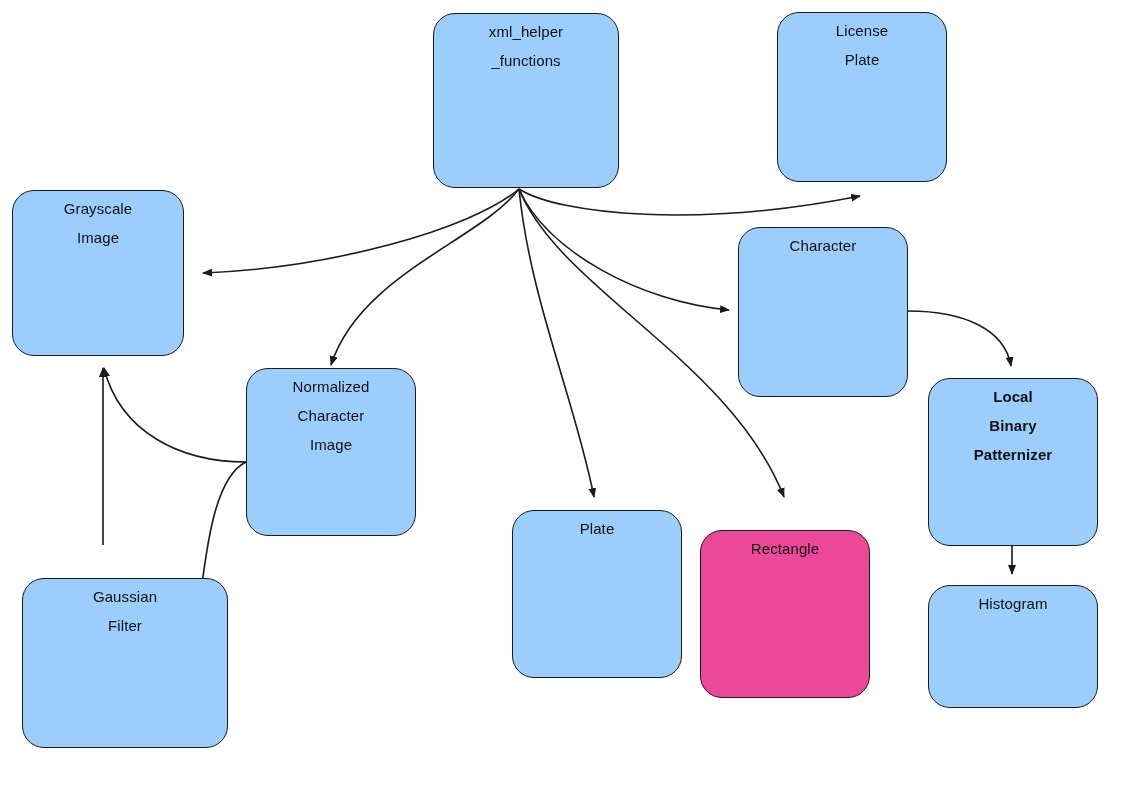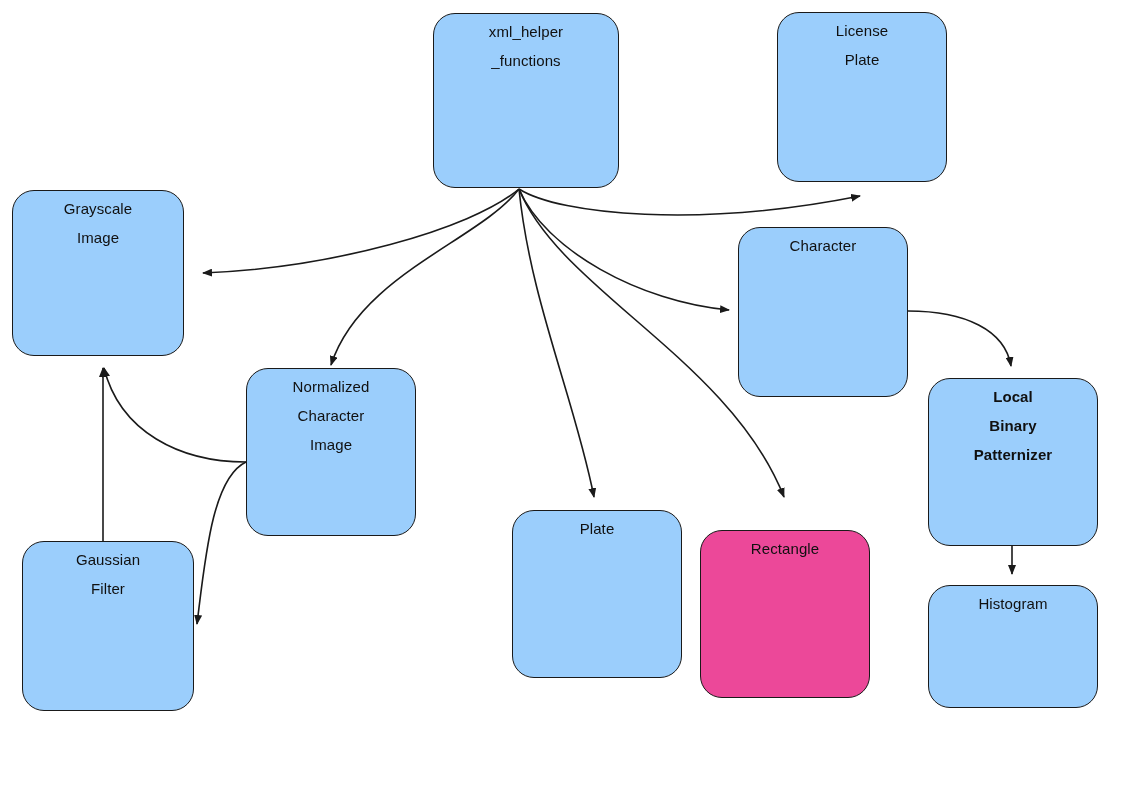--- a/index.html
+++ b/index.html
@@ -95,21 +95,21 @@
         <div class="node-label" style="color: rgb(16, 16, 16); font-weight: bold;">Local
 Binary
 Patternizer</div>
       </div>
       <div class="node" style="left: 512px; top: 510px; width: 170px; height: 168px; background: rgb(155, 206, 252); border-color: rgb(26, 26, 26);">
         <div class="node-label" style="color: rgb(16, 16, 16);">Plate</div>
       </div>
       <div class="node" style="left: 700px; top: 510px; width: 170px; height: 168px; background: #ec4899; border-color: rgb(26, 26, 26); margin-top: 20px;">
         <div class="node-label" style="color: rgb(16, 16, 16);">Rectangle</div>
       </div>
-      <div class="node" style="left: 22px; top: 541px; width: 172px; height: 170px; background: rgb(155, 206, 252); border-color: rgb(26, 26, 26);">
+      <div class="node" style="left: 22px; top: 578px; width: 206px; height: 170px; background: rgb(155, 206, 252); border-color: rgb(26, 26, 26);">
         <div class="node-label" style="color: rgb(16, 16, 16);">Gaussian
 Filter</div>
       </div>
       <div class="node" style="left: 928px; top: 585px; width: 170px; height: 123px; background: rgb(155, 206, 252); border-color: rgb(26, 26, 26);">
         <div class="node-label" style="color: rgb(16, 16, 16);">Histogram</div>
       </div>
     </div>
 
 </div>
 

